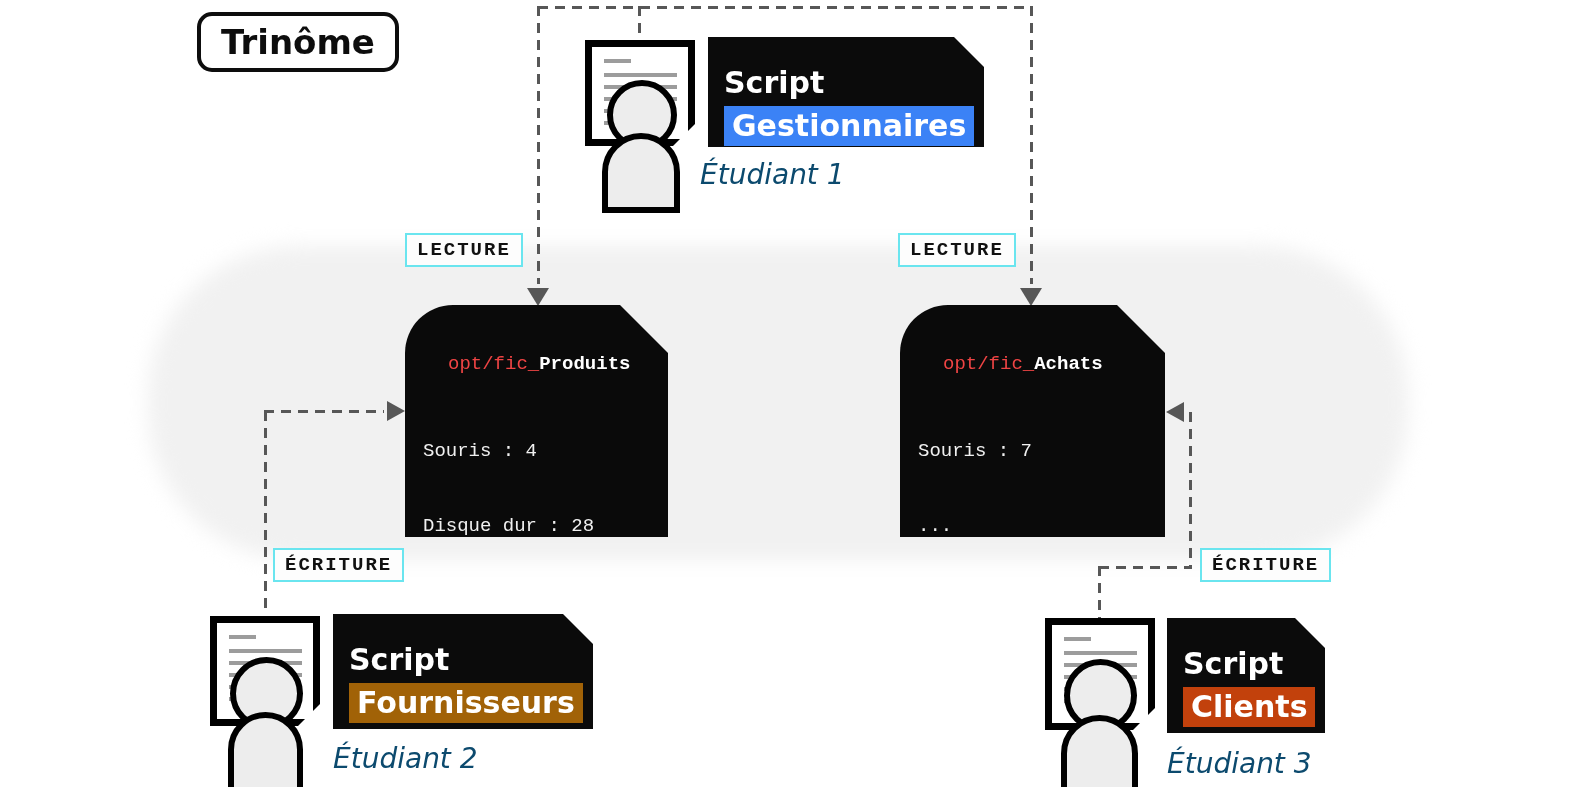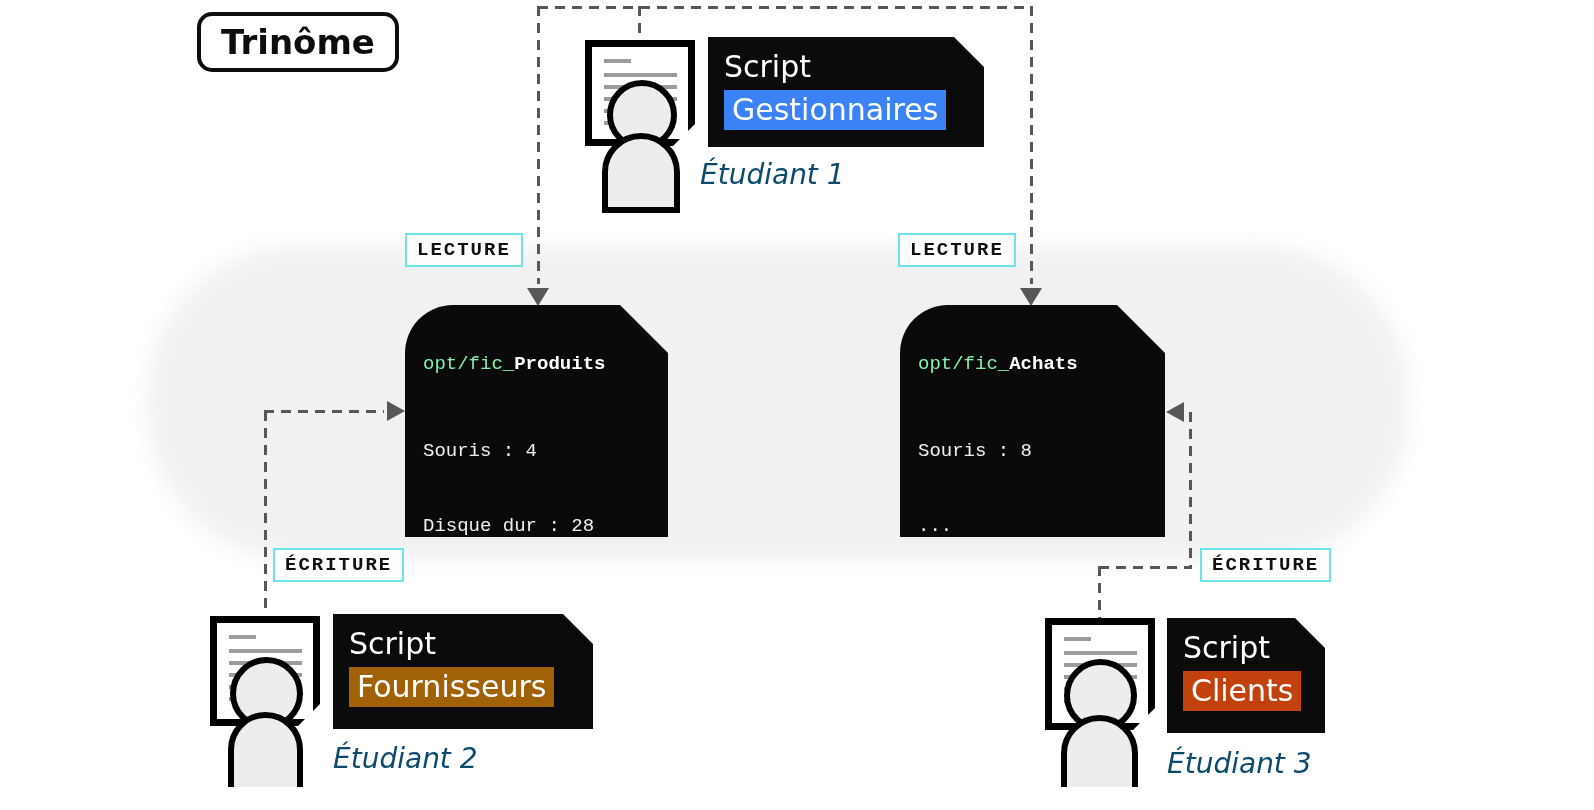--- a/index.html
+++ b/index.html
@@ -28,32 +28,32 @@
   
   .person{position:absolute;}
   .p-doc{position:absolute;background:#fff;border:7px solid #000;
          clip-path:polygon(0 0,100% 0,100% calc(100% - 22px),calc(100% - 22px) 100%,0 100%);}
   .p-line{position:absolute;height:4px;background:#9c9c9c;left:13%;}
   .p-head{position:absolute;border:6px solid #000;border-radius:50%;background:#ededed;}
   .p-body{position:absolute;border:6px solid #000;border-radius:40px 40px 0 0;background:#ededed;}
   
   .card{position:absolute;background:#0b0b0b;color:#fff;font-size:30px;
         clip-path:polygon(0 0,calc(100% - 30px) 0,100% 30px,100% 100%,0 100%);
-        padding:10px 0 0 16px;box-sizing:border-box;}
+        padding:26px 0 0 16px;box-sizing:border-box;font-weight:bold;}
   .card .l1{line-height:40px;}
   .card .hl{display:inline-block;margin-top:3px;padding:1px 8px;color:#fff;line-height:38px;}
   
   .student-name{position:absolute;font-style:italic;font-size:28px;color:#0c4a6e;}
   
   .file{position:absolute;background:#0a0a0a;color:#f0f0f0;width:263px;height:232px;
         border-radius:48px 0 0 0;box-sizing:border-box;
         clip-path:polygon(0 0,calc(100% - 48px) 0,100% 48px,100% 100%,0 100%);
         font-family:"Liberation Mono","DejaVu Sans Mono",monospace;font-size:19px;}
   .file-title{margin:48px 0 0 18px;}
-  .file-title .pfx{color:#86efac;}
+  .file-title .pfx{color:#ef4444;margin-left:25px;}
   .file-title .fname{color:#fff;font-weight:bold;}
   .file-body{margin:14px 0 0 18px;line-height:25px;white-space:pre;}
   .z1{z-index:1}.z2{z-index:2}
 </style>
 </head>
 <body>
 
 <div class="stage">
 
   <div class="band"></div>
@@ -119,21 +119,21 @@
       <div>Écran : 12</div>
       <div>...</div>
     </div>
   </div>
 
   <div class="file z2" style="left:900px;top:305px;width:265px">
     <div class="file-title">
       <span class="pfx">opt/fic_</span><span class="fname">Achats</span>
     </div>
     <div class="file-body">
-      <div>Souris : 8</div>
+      <div>Souris : 7</div>
       <div>...</div>
     </div>
   </div>
 
   <div class="person z2">
     <div class="p-doc" style="left:210px;top:616px;width:96px;height:96px">
       <div class="p-line" style="top:12px;width:28%"></div>
       <div class="p-line" style="top:26px;width:76%"></div>
       <div class="p-line" style="top:38px;width:76%"></div>
       <div class="p-line" style="top:50px;width:76%"></div>

